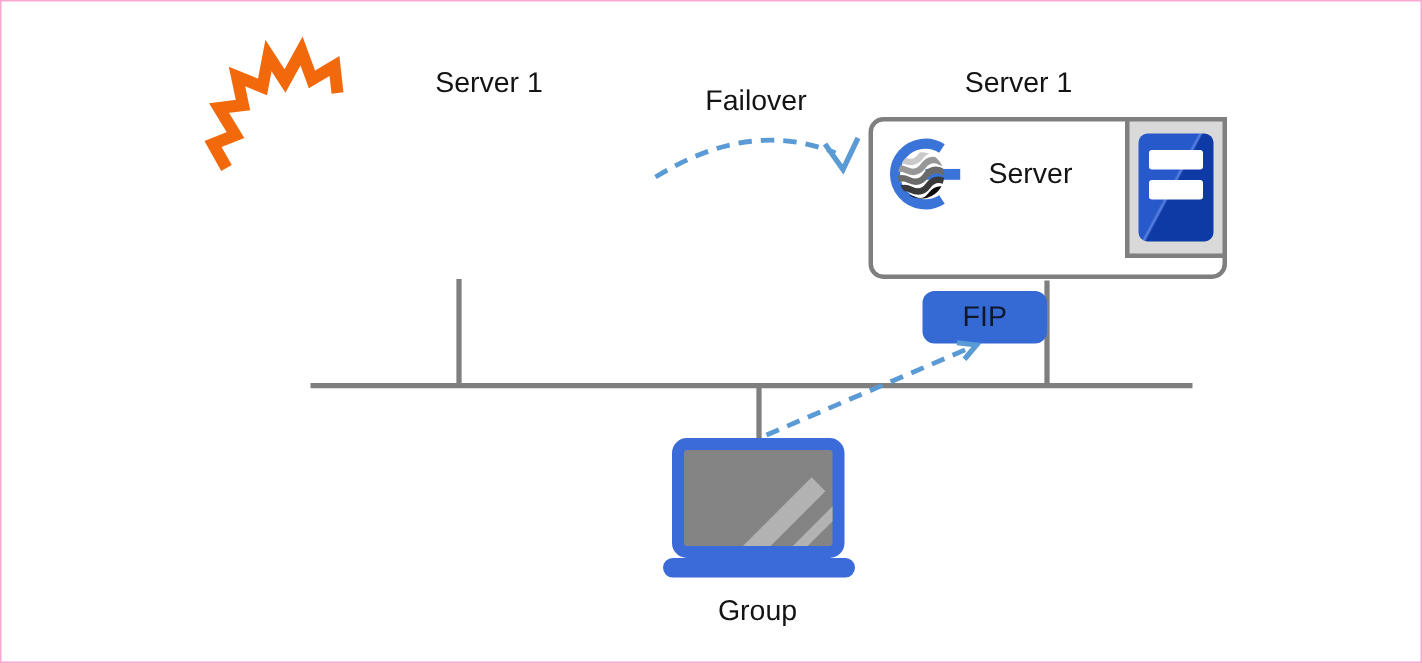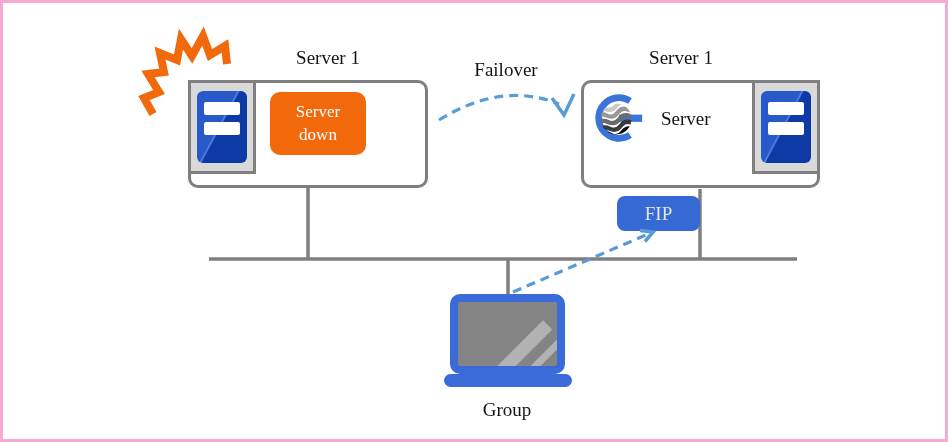--- a/index.html
+++ b/index.html
@@ -1,19 +1,19 @@
 <!DOCTYPE html>
 <html><head>
 <meta charset="utf-8">
 <style>
   html,body { margin:0; padding:0; background:#fff; }
   #canvas {
     position:relative; width:948px; height:442px; background:#ffffff;
-    border:3px solid #f9a8d4; box-sizing:border-box; overflow:hidden;
-    font-family:Liberation Serif, serif; color:#111;
+    border:1px solid #f9a8d4; box-sizing:border-box; overflow:hidden;
+    font-family:Liberation Sans, sans-serif; color:#111;
   }
   svg.layer { position:absolute; left:0; top:0; width:948px; height:442px; pointer-events:none; }
 
   .label { position:absolute; font-size:19px; color:#141414; text-align:center; white-space:nowrap; }
 
   .box {
     position:absolute; width:240px; height:108px; box-sizing:border-box;
     border:3px solid #7F7F7F; border-radius:10px; background:#ffffff;
   }
   #server1-box { left:185px; top:77px; }
@@ -32,21 +32,21 @@
   .srv-slot { position:absolute; left:7px; width:36px; height:13px; background:#fff; border-radius:2px; }
   .srv-slot.s1 { top:11px; } .srv-slot.s2 { top:31px; }
 
   .status-badge {
     position:absolute; left:79px; top:9px; width:96px; height:63px; box-sizing:border-box;
     background:#F2690C; border-radius:10px; color:#fff; font-size:17px; line-height:1.3;
     display:flex; align-items:center; justify-content:center; text-align:center; padding:0 12px;
   }
   .fip-badge {
     position:absolute; left:614px; top:193px; width:83px; height:35px;
-    background:#3569D4; border-radius:8px; color:#e5e5e5; font-size:19px;
+    background:#3569D4; border-radius:8px; color:#0f172a; font-size:19px;
     display:flex; align-items:center; justify-content:center;
   }
   #group-logo { position:absolute; left:8px; top:8px; width:54px; height:54px; }
   #group-label { position:absolute; left:77px; top:25px; font-size:19px; color:#141414; }
 
   #laptop {
     position:absolute; left:447px; top:291px; width:115px; height:80px; box-sizing:border-box;
     border:8px solid #3A6BD8; border-radius:10px; background:#848484; overflow:hidden;
   }
   .shine { position:absolute; background:#B2B2B2; transform:rotate(45deg); }
@@ -66,29 +66,20 @@
 
   <svg class="layer">
     <path d="M 206,256 H 794" stroke="#7F7F7F" stroke-width="3.5" fill="none"></path>
     <path d="M 305,185 V 256" stroke="#7F7F7F" stroke-width="3.5" fill="none"></path>
     <path d="M 697,186 V 256" stroke="#7F7F7F" stroke-width="3.5" fill="none"></path>
     <path d="M 505,256 V 293" stroke="#7F7F7F" stroke-width="3.5" fill="none"></path>
     <polyline points="150,111 141,95 156,89 145,71 161,69 157,50 174,57 178,36 189,53 200,33 207,52 222,43 224,61" stroke="#F2690C" stroke-width="8" fill="none" stroke-linejoin="miter"></polyline>
   </svg>
 
   <div class="label" id="server1-label">Server 1</div>
-  <div class="box" id="server1-box">
-    <div class="srv-frame left">
-      <div class="srv-tower">
-        <div class="srv-slot s1"></div>
-        <div class="srv-slot s2"></div>
-      </div>
-    </div>
-    <div class="status-badge">Server down</div>
-  </div>
 
   <div class="label" id="failover-label">Failover</div>
 
   <div class="label" id="server2-label">Server 1</div>
   <div class="box" id="server2-box">
     <svg id="group-logo" viewBox="0 0 56 56">
       <path d="M 39.4,10.4 A 21 21 0 1 0 39.4,45.6" stroke="#3B74D9" stroke-width="7" fill="none"></path>
       <rect x="28" y="24.5" width="24" height="7.5" fill="#3B74D9"></rect>
       <clipPath id="sphereClip">
           <circle cx="25" cy="29" r="16"></circle>

